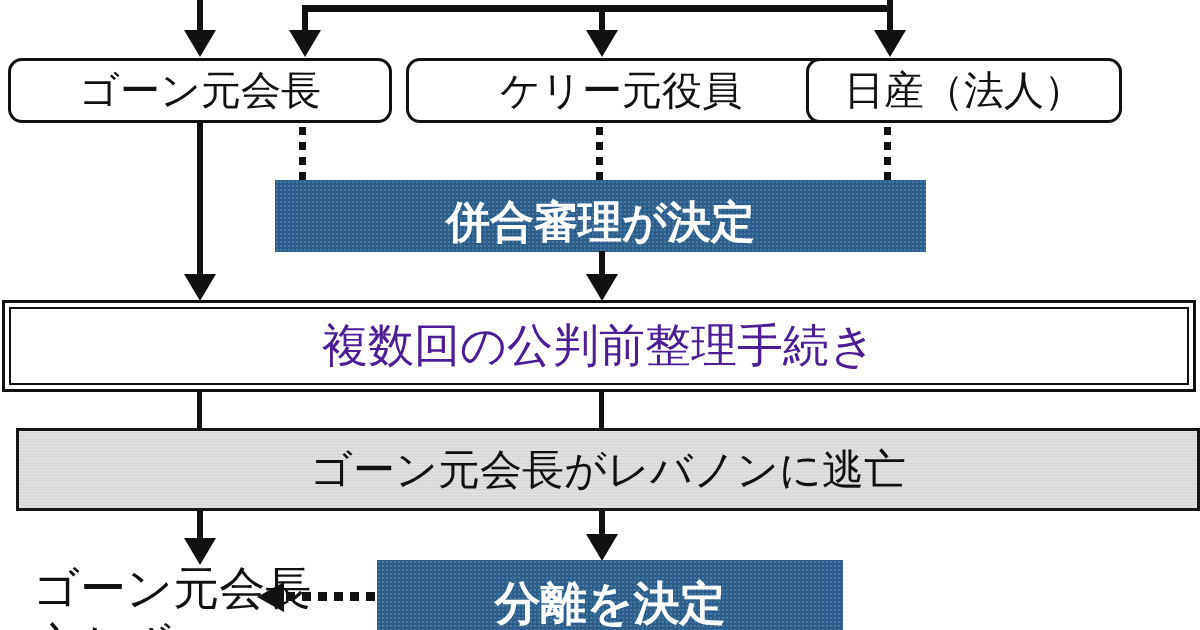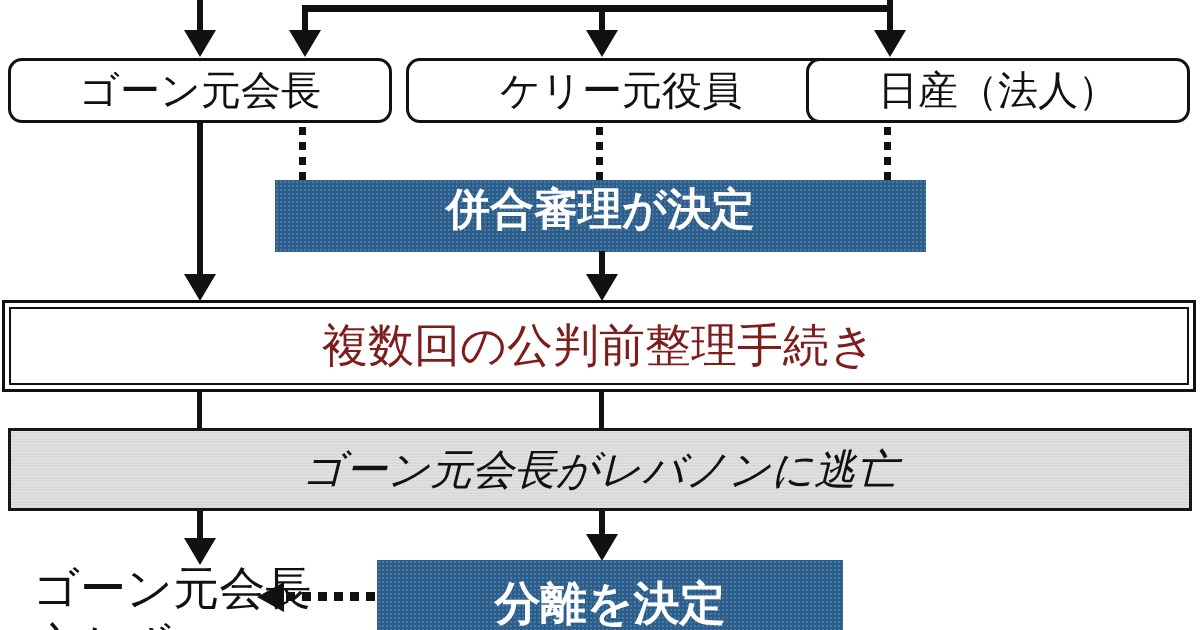--- a/index.html
+++ b/index.html
@@ -28,42 +28,42 @@
     background:repeating-linear-gradient(to right,#111 0 9px,transparent 9px 16px);}
 
   
   .node{position:absolute;top:58px;height:65px;box-sizing:border-box;
     display:flex;align-items:center;justify-content:center;
     border:3px solid #111;border-radius:14px;background:#fff;
     font-size:40px;color:#111;white-space:nowrap;}
 
   
   .banner{position:absolute;box-sizing:border-box;
-    display:flex;align-items:flex-start;justify-content:center;
+    display:flex;align-items:flex-end;justify-content:center;
     color:#fff;font-weight:bold;white-space:nowrap;
     background-color:#2b5e8c;
     background-image:radial-gradient(rgba(255,255,255,0.16) 1px,transparent 1.5px);
     background-size:4px 4px;}
 
   
   .pretrial-outer{position:absolute;left:2px;top:300px;width:1194px;height:92px;
     box-sizing:border-box;border:3px solid #111;background:#fff;}
   .pretrial-inner{position:absolute;left:4px;top:4px;right:4px;bottom:4px;
     box-sizing:border-box;border:2px solid #111;
     display:flex;align-items:center;justify-content:center;
-    font-size:46px;color:#7f1d1d;white-space:nowrap;}
+    font-size:46px;color:#4c1d95;white-space:nowrap;}
 
   
-  .graybar{position:absolute;left:8px;top:428px;width:1184px;height:83px;
+  .graybar{position:absolute;left:16px;top:428px;width:1184px;height:83px;
     box-sizing:border-box;border:3px solid #161616;
     background-color:#d9d9d9;
     background-image:linear-gradient(rgba(255,255,255,0.25) 1px,transparent 1px);
     background-size:3px 3px;
     display:flex;align-items:center;justify-content:center;
-    font-size:42px;color:#111;white-space:nowrap;font-style:italic;}
+    font-size:42px;color:#111;white-space:nowrap;}
 
   .outlook{position:absolute;left:33px;top:560px;
     font-size:46px;line-height:57px;color:#111;white-space:nowrap;}
 </style>
 </head>
 <body>
 
 <div class="stage">
 
   <div class="vline" style="left:197px;top:0;height:31px"></div>
@@ -76,21 +76,21 @@
   <div class="ah-down" style="left:586px;top:30px"></div>
   <div class="vline" style="left:887px;top:0;height:32px"></div>
   <div class="ah-down" style="left:874px;top:30px"></div>
 
   <div class="node" style="left:8px;width:384px">
     <span>ゴーン元会長</span>
   </div>
   <div class="node" style="left:406px;width:430px">
     <span>ケリー元役員</span>
   </div>
-  <div class="node" style="left:806px;width:384px">
+  <div class="node" style="left:806px;width:316px">
     <span>日産（法人）</span>
   </div>
 
   <div class="dotv" style="left:299px;top:127px;height:53px"></div>
   <div class="dotv" style="left:596px;top:127px;height:53px"></div>
   <div class="dotv" style="left:884px;top:127px;height:53px"></div>
 
   <div class="banner" style="left:275px;top:180px;width:651px;height:72px;font-size:44px">
     <span>併合審理が決定</span>
   </div>

